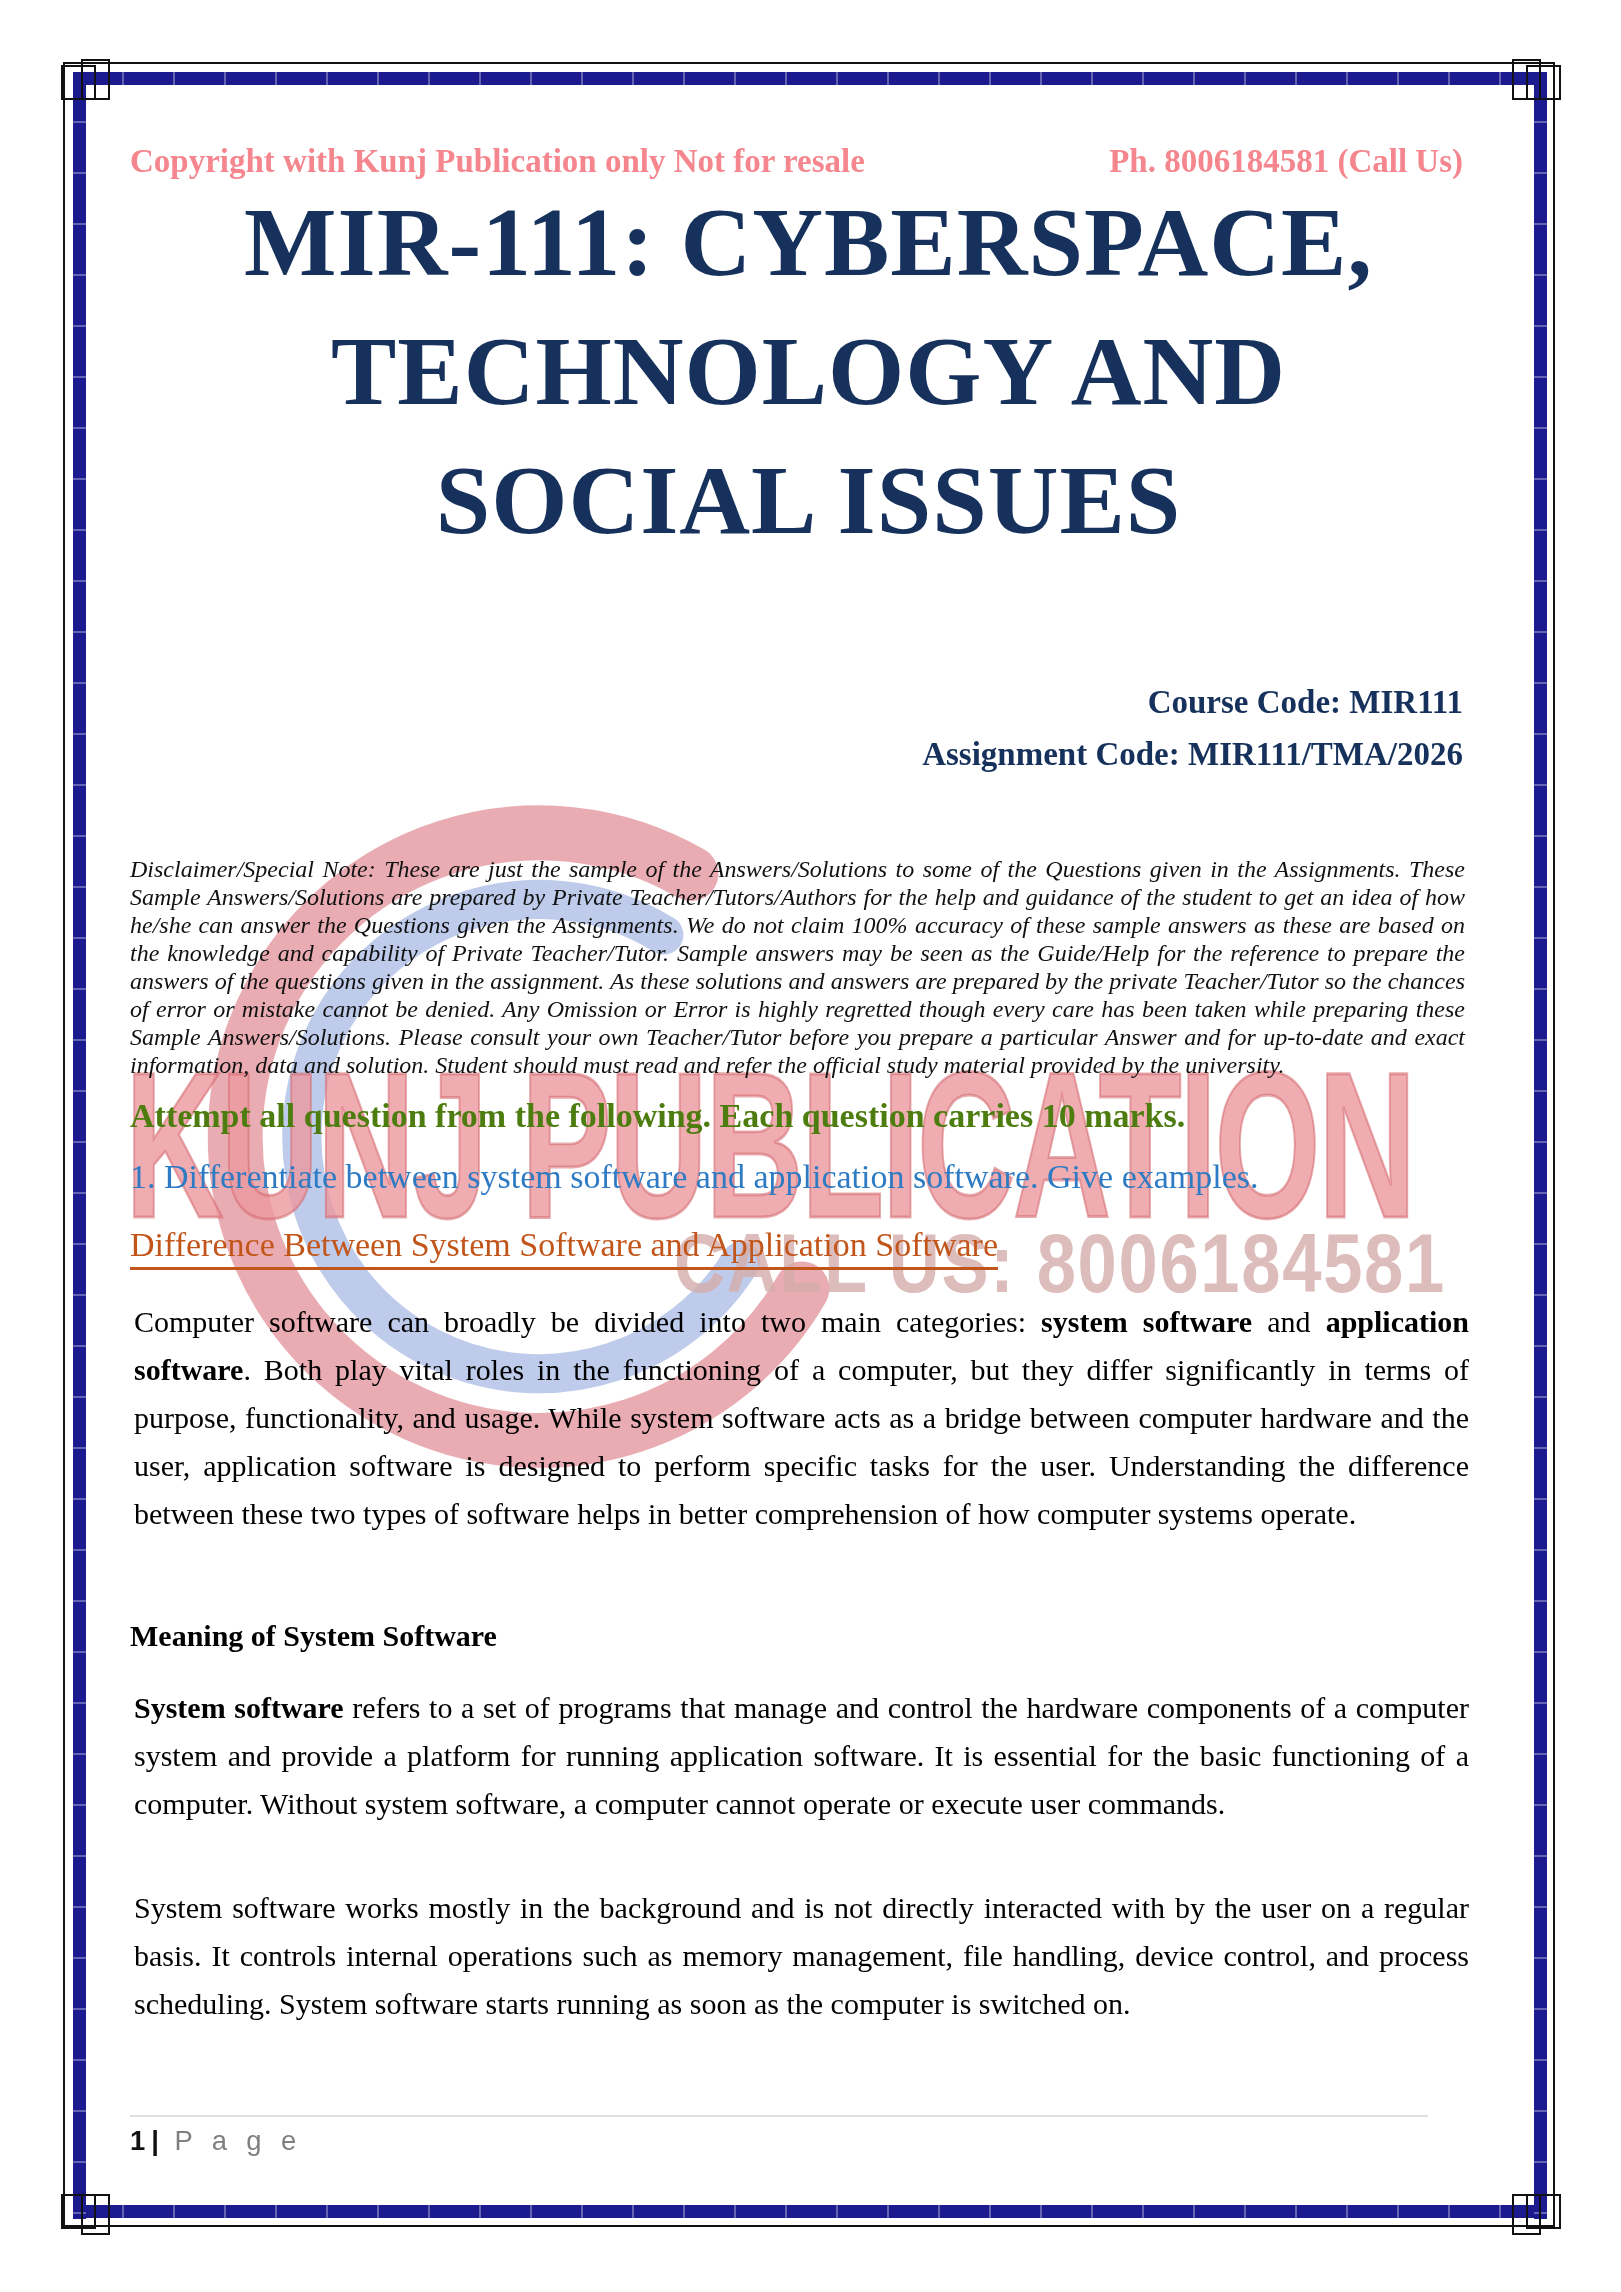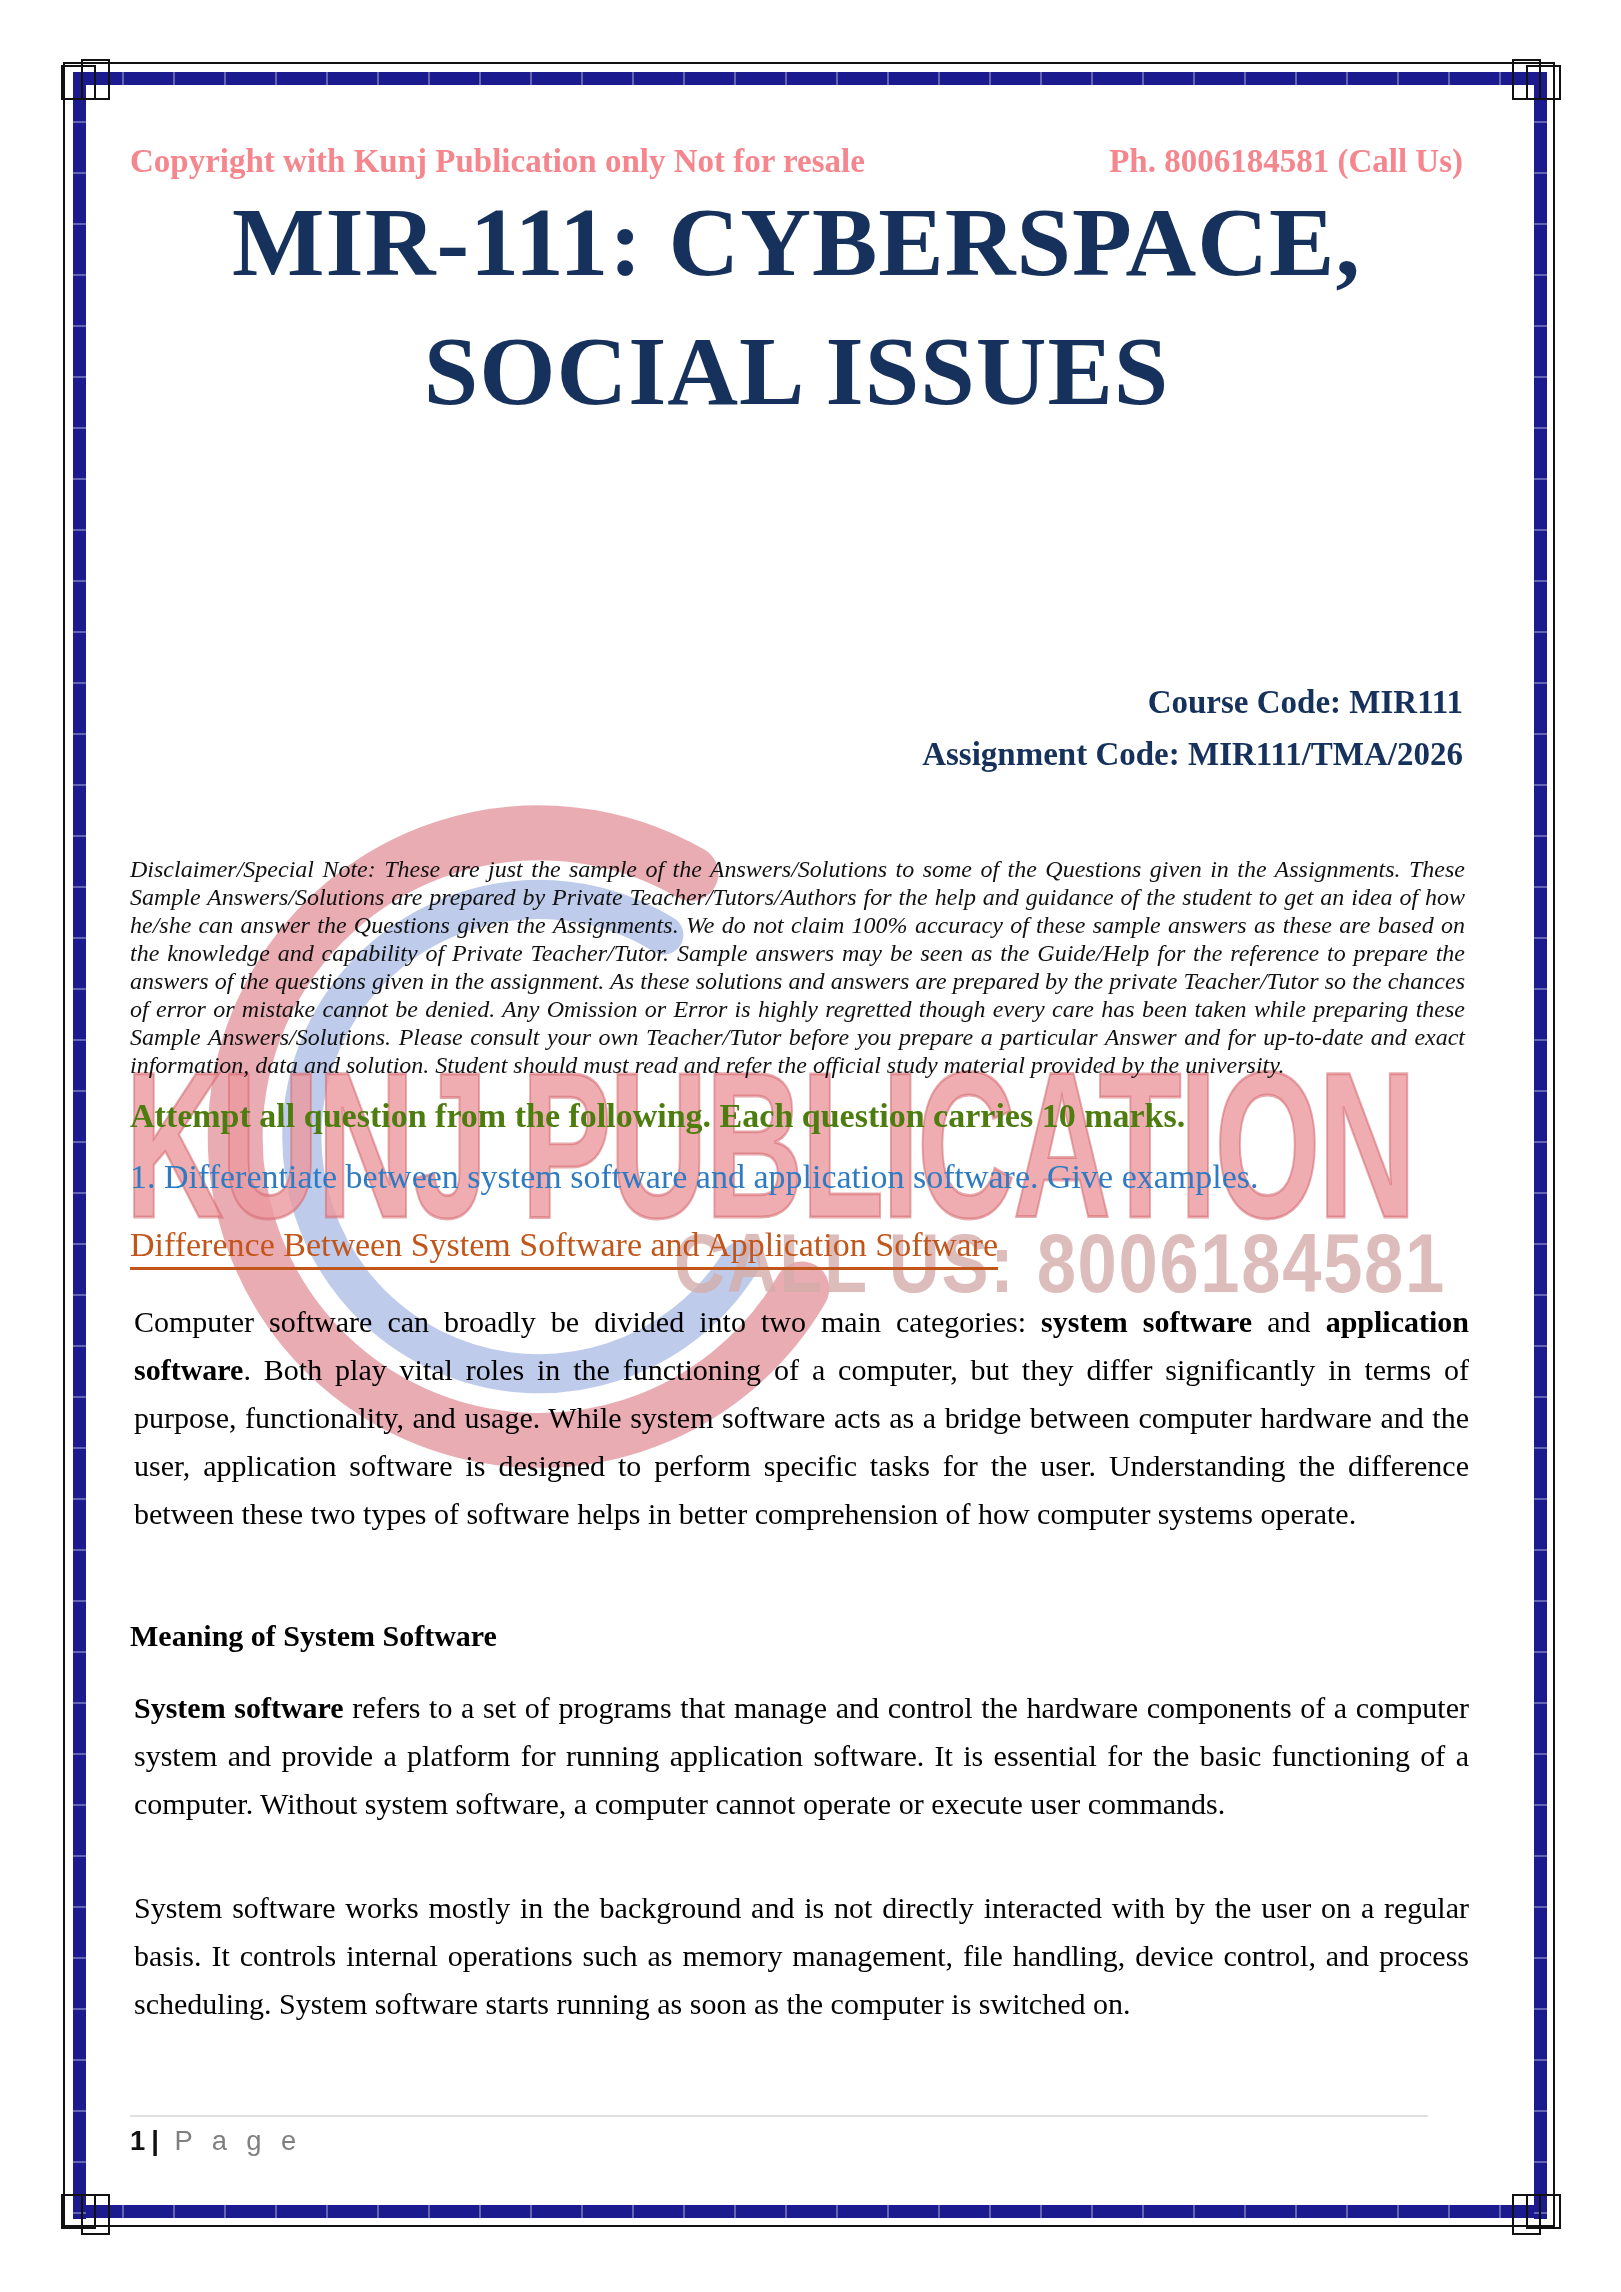--- a/index.html
+++ b/index.html
@@ -56,21 +56,21 @@
 
   
   .content{position:absolute;left:130px;top:0;width:1333px;z-index:3;}
   .abs{position:absolute;}
 
   .copyright-row{
     left:0;top:143px;width:1333px;display:flex;justify-content:space-between;
     font-weight:bold;font-size:33px;color:#f5868e;gap:15px;
   }
   .doc-title{
-    left:0;top:178px;width:1333px;text-align:center;
+    left:12px;top:178px;width:1333px;text-align:center;
     font-weight:bold;font-size:98px;line-height:129px;
     color:#16325c;letter-spacing:1px;
   }
   .course-block{
     left:0;top:676px;width:1333px;text-align:right;
     font-weight:bold;font-size:33px;line-height:52px;color:#16325c;
   }
   .disclaimer{
     left:0;top:855px;width:1335px;
     font-style:italic;font-size:24px;line-height:28px;
@@ -132,20 +132,21 @@
 
   <div class="content">
 
     <div class="copyright-row abs">
       <span>Copyright with Kunj Publication only Not for resale</span>
       <span>Ph. 8006184581 (Call Us)</span>
     </div>
 
     <div class="doc-title abs">
       <div>MIR-111: CYBERSPACE,</div>
+      <div>TECHNOLOGY AND</div>
       <div>SOCIAL ISSUES</div>
     </div>
 
     <div class="course-block abs">
       <div>Course Code: MIR111</div>
       <div>Assignment Code: MIR111/TMA/2026</div>
     </div>
 
     <div class="disclaimer abs">Disclaimer/Special Note: These are just the sample of the Answers/Solutions to some of the Questions given in the Assignments. These Sample Answers/Solutions are prepared by Private Teacher/Tutors/Authors for the help and guidance of the student to get an idea of how he/she can answer the Questions given the Assignments. We do not claim 100% accuracy of these sample answers as these are based on the knowledge and capability of Private Teacher/Tutor. Sample answers may be seen as the Guide/Help for the reference to prepare the answers of the questions given in the assignment. As these solutions and answers are prepared by the private Teacher/Tutor so the chances of error or mistake cannot be denied. Any Omission or Error is highly regretted though every care has been taken while preparing these Sample Answers/Solutions. Please consult your own Teacher/Tutor before you prepare a particular Answer and for up-to-date and exact information, data and solution. Student should must read and refer the official study material provided by the university.</div>
 

